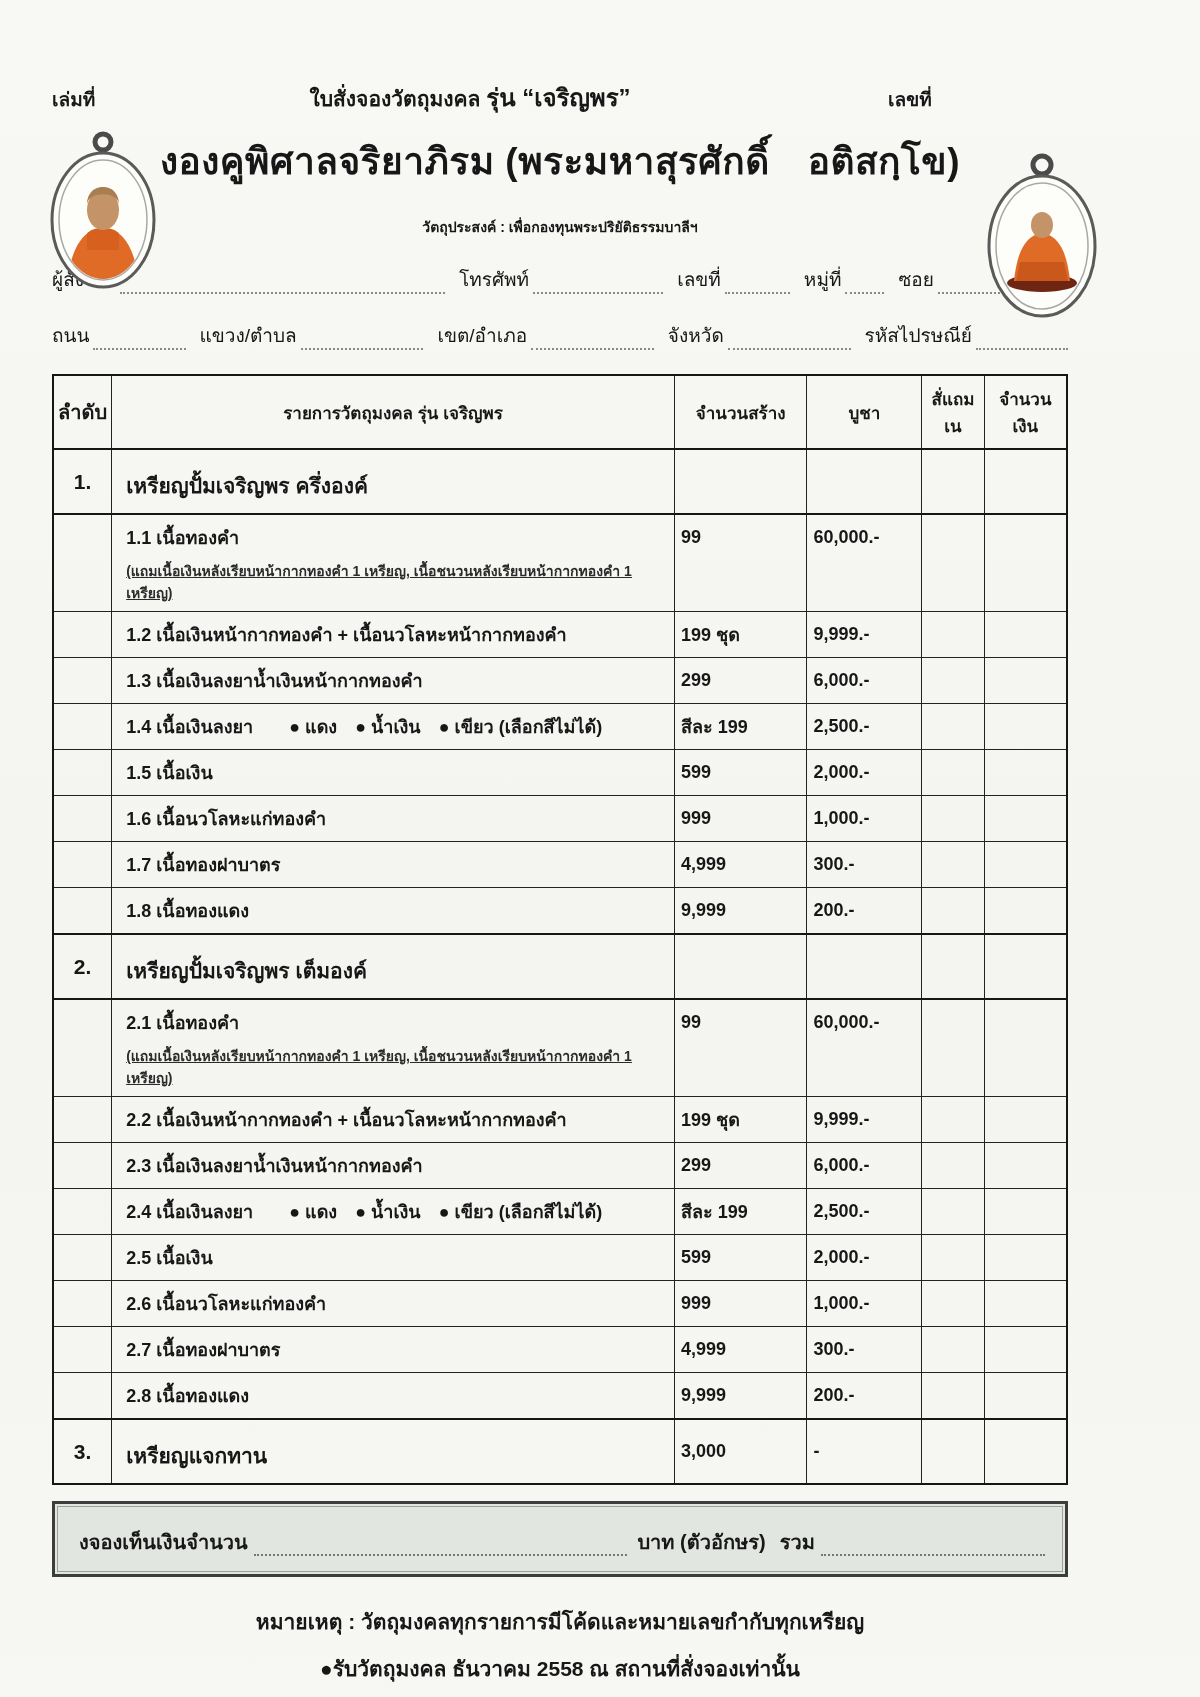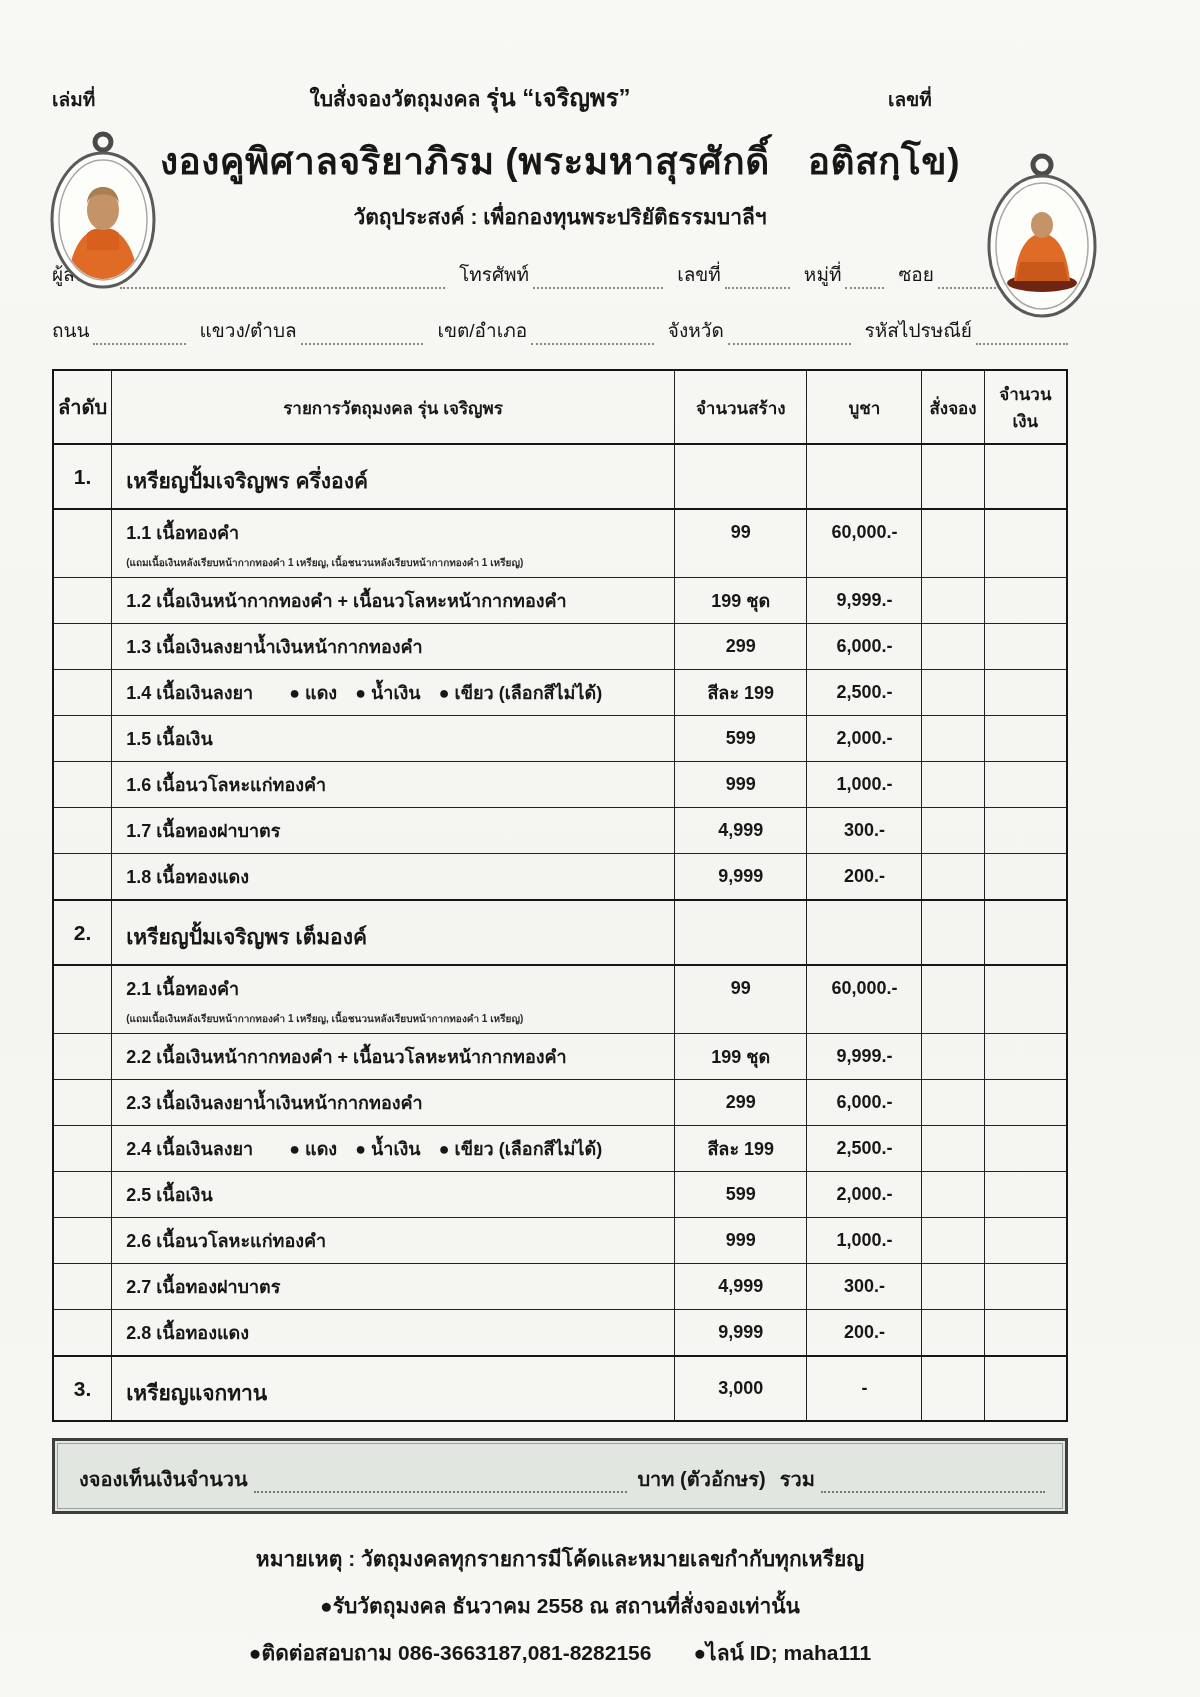--- a/index.html
+++ b/index.html
@@ -29,21 +29,21 @@
   }
   .topline .small-label { font-size: 19px; }
   .topline .doc-no { padding-left: 150px; }
   .form-title { text-align: center; font-size: 21px; }
   .form-title .edition { font-size: 24px; font-weight: 800; }
 
   
   .header-text { text-align: center; margin-top: 14px; }
   .h-title { font-size: 37px; font-weight: 800; letter-spacing: .5px; }
   .h-sub { font-size: 27px; font-weight: 800; margin-top: 12px; }
-  .h-purpose { font-size: 21px; font-weight: 700; margin-top: 10px; }
+  .h-purpose { font-size: 14px; font-weight: 700; margin-top: 26px; }
 
   .amulet { position: absolute; }
   .amulet.left { left: 48px; top: 128px; }
   .amulet.right { left: 984px; top: 150px; }
 
   
   .fields {
     display: flex;
     align-items: flex-end;
     font-weight: normal;
@@ -90,28 +90,28 @@
   col.c-no { width: 4.6%; }
   col.c-item { width: 56.4%; }
   col.c-qty { width: 13.2%; }
   col.c-price { width: 11.4%; }
   col.c-order { width: 6.2%; }
   col.c-amount { width: 8.2%; }
 
   .order-table td { font-size: 18px; padding: 8px 6px; }
   .order-table td.no { text-align: center; font-size: 19px; }
   .order-table td.item { text-align: left; padding-left: 14px; }
-  .order-table td.qty, .order-table td.price { text-align: center; }
+  .order-table td.qty, .order-table td.price { }
 
   tr.section td { border-top: 2.5px solid #161616; border-bottom: 2.5px solid #161616; }
   tr.section td.item { font-size: 21px; padding-top: 19px; padding-bottom: 11px; }
   tr.section td.no { font-size: 21px; }
   tr.no-b td { border-bottom: none; }
   tr.note td { border-top: none; padding-top: 0; padding-bottom: 7px; }
-  tr.note td.item { font-size: 10px; font-weight: 600; color: #2b2b2b; }
+  tr.note td.item { font-size: 14px; font-weight: 600; color: #2b2b2b; text-decoration: underline; }
 
   
   .total-box {
     margin-top: 16px;
     border: 3px solid #3d3d3d;
     outline: 1px solid #9aa09a;
     outline-offset: -6px;
     background: #e2e6e0;
     padding: 22px 20px 16px 24px;
     display: flex;
@@ -218,21 +218,21 @@
         <col class="c-price">
           <col class="c-order">
           <col class="c-amount">
       </colgroup>
       <thead>
         <tr>
           <th class="no-h">ลำดับ</th>
           <th>รายการวัตถุมงคล รุ่น เจริญพร</th>
           <th>จำนวนสร้าง</th>
           <th>บูชา</th>
-          <th>สั่งจอง</th>
+          <th>สั่แถมเน</th>
           <th>จำนวนเงิน</th>
         </tr>
       </thead>
       <tbody id="table-body">
           <tr class="section">
             <td class="no">1.</td>
             <td class="item">เหรียญปั้มเจริญพร ครึ่งองค์</td>
             <td class="qty"></td>
             <td class="price"></td>
             <td class="order"></td>

